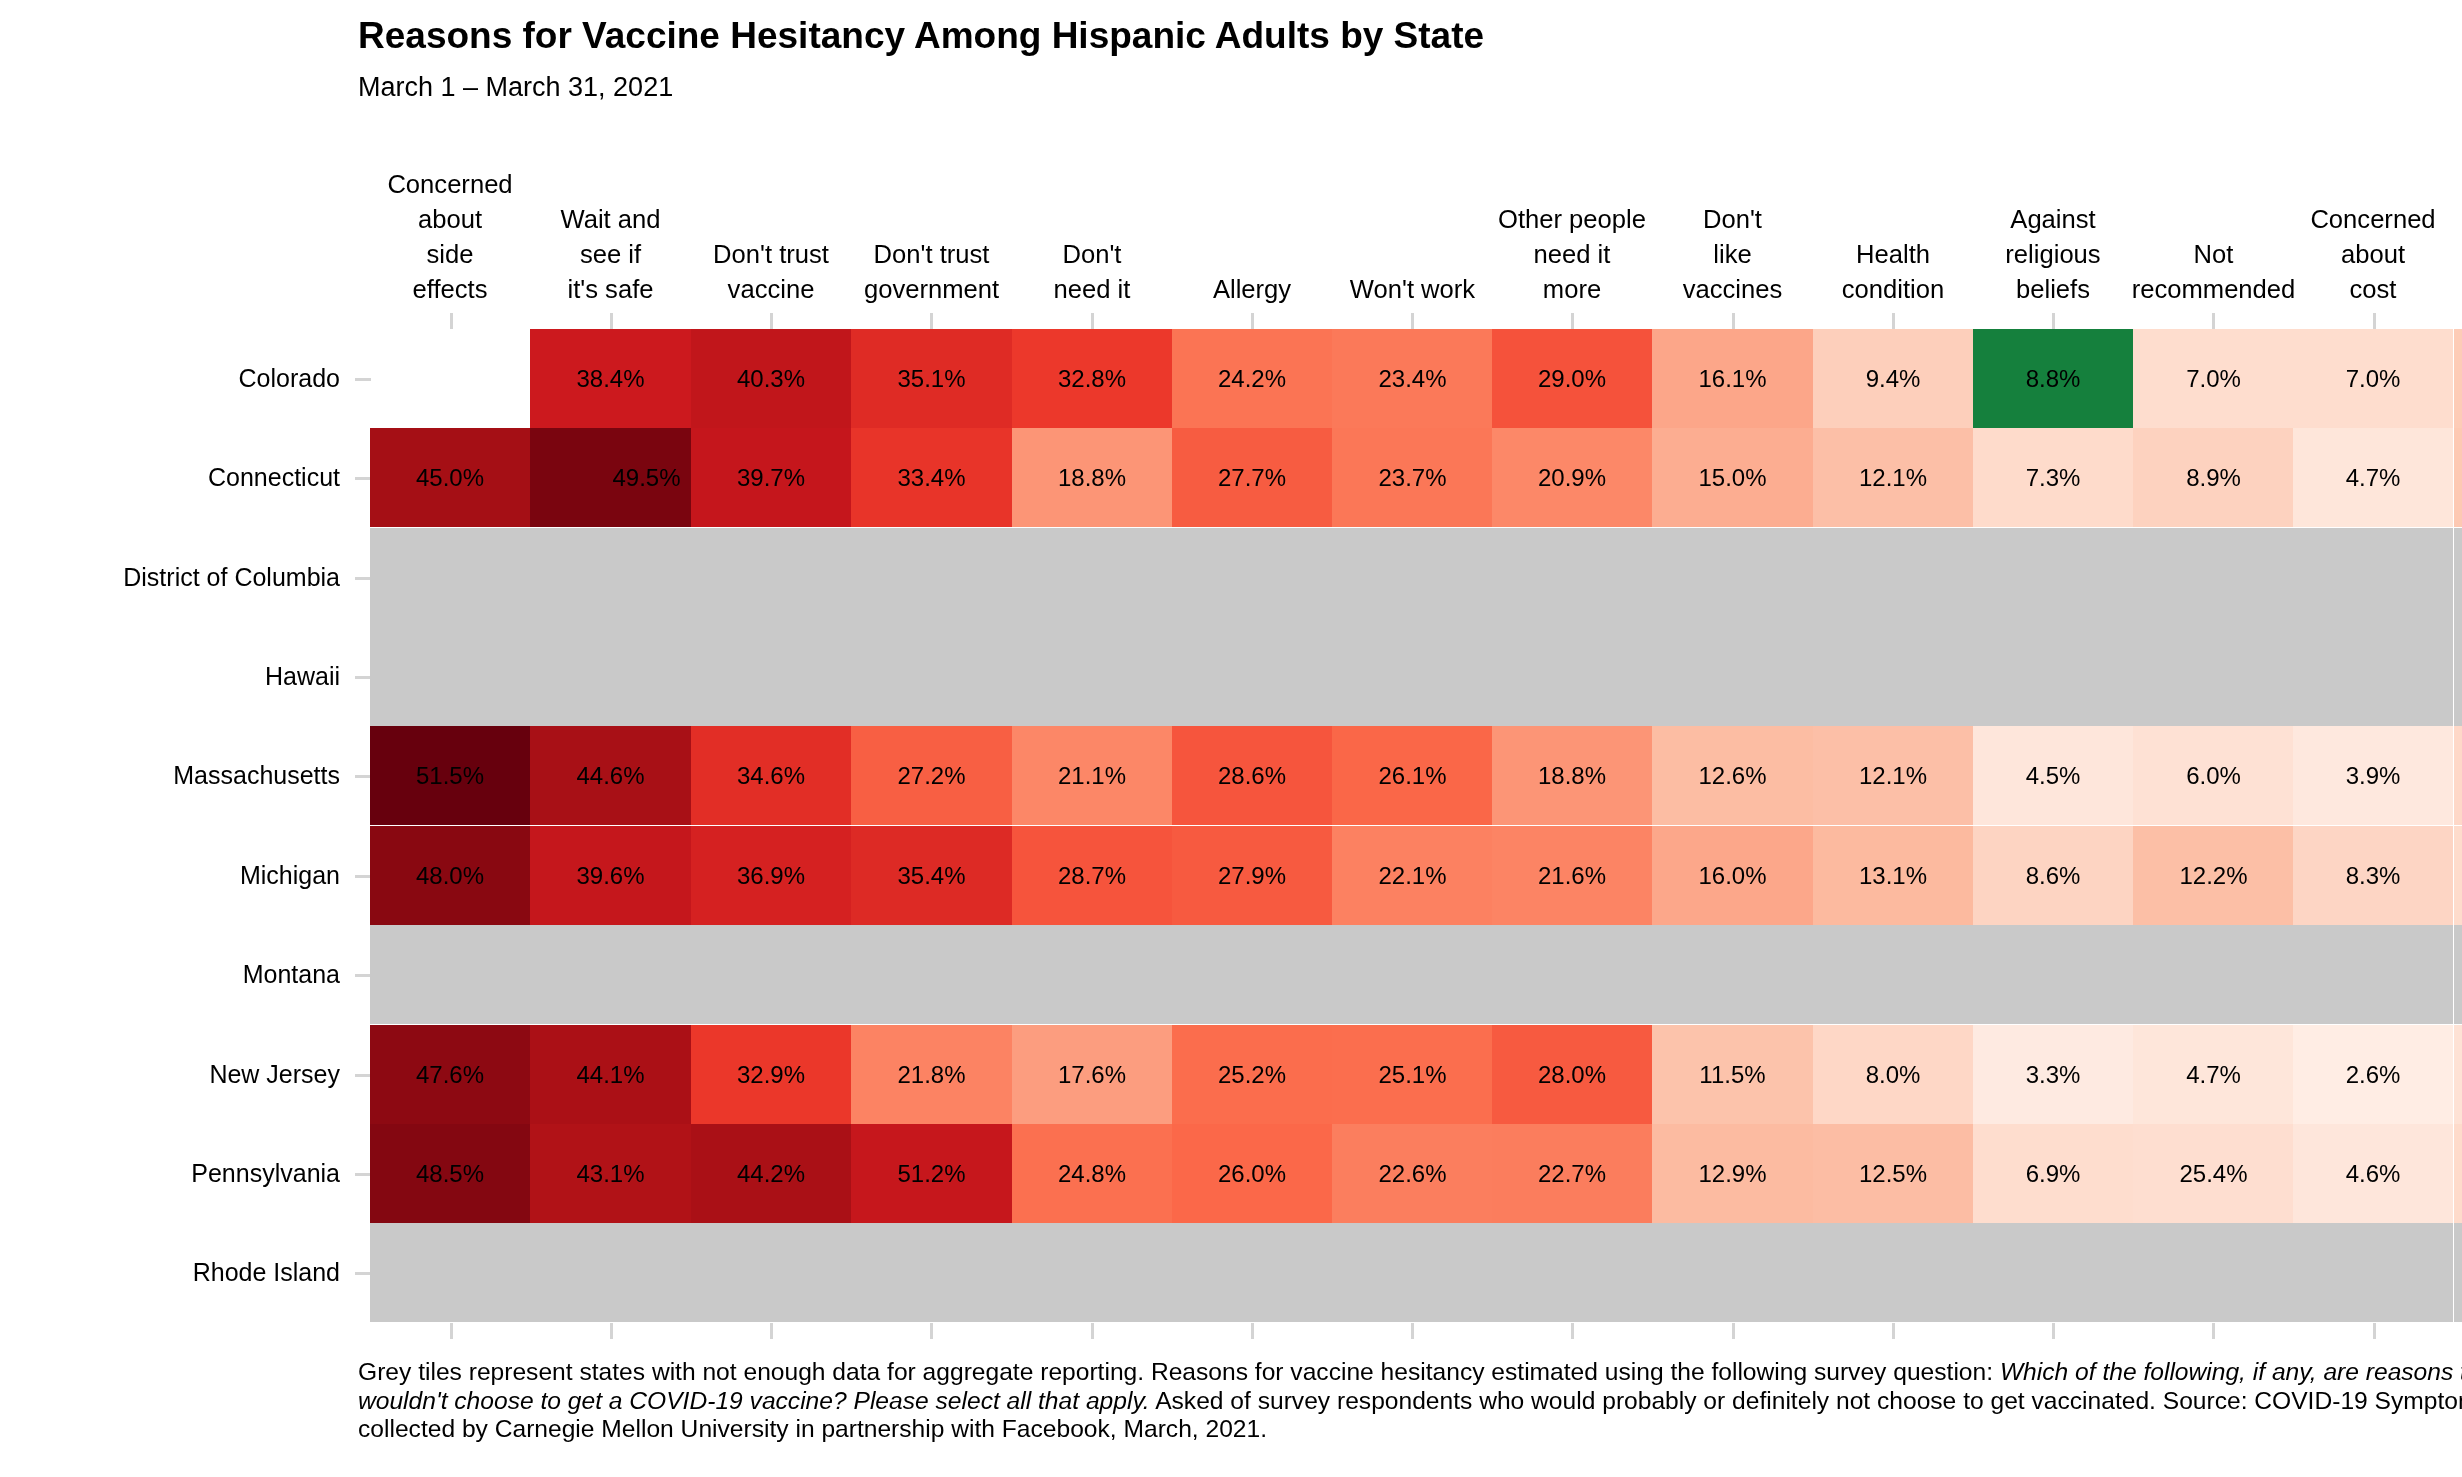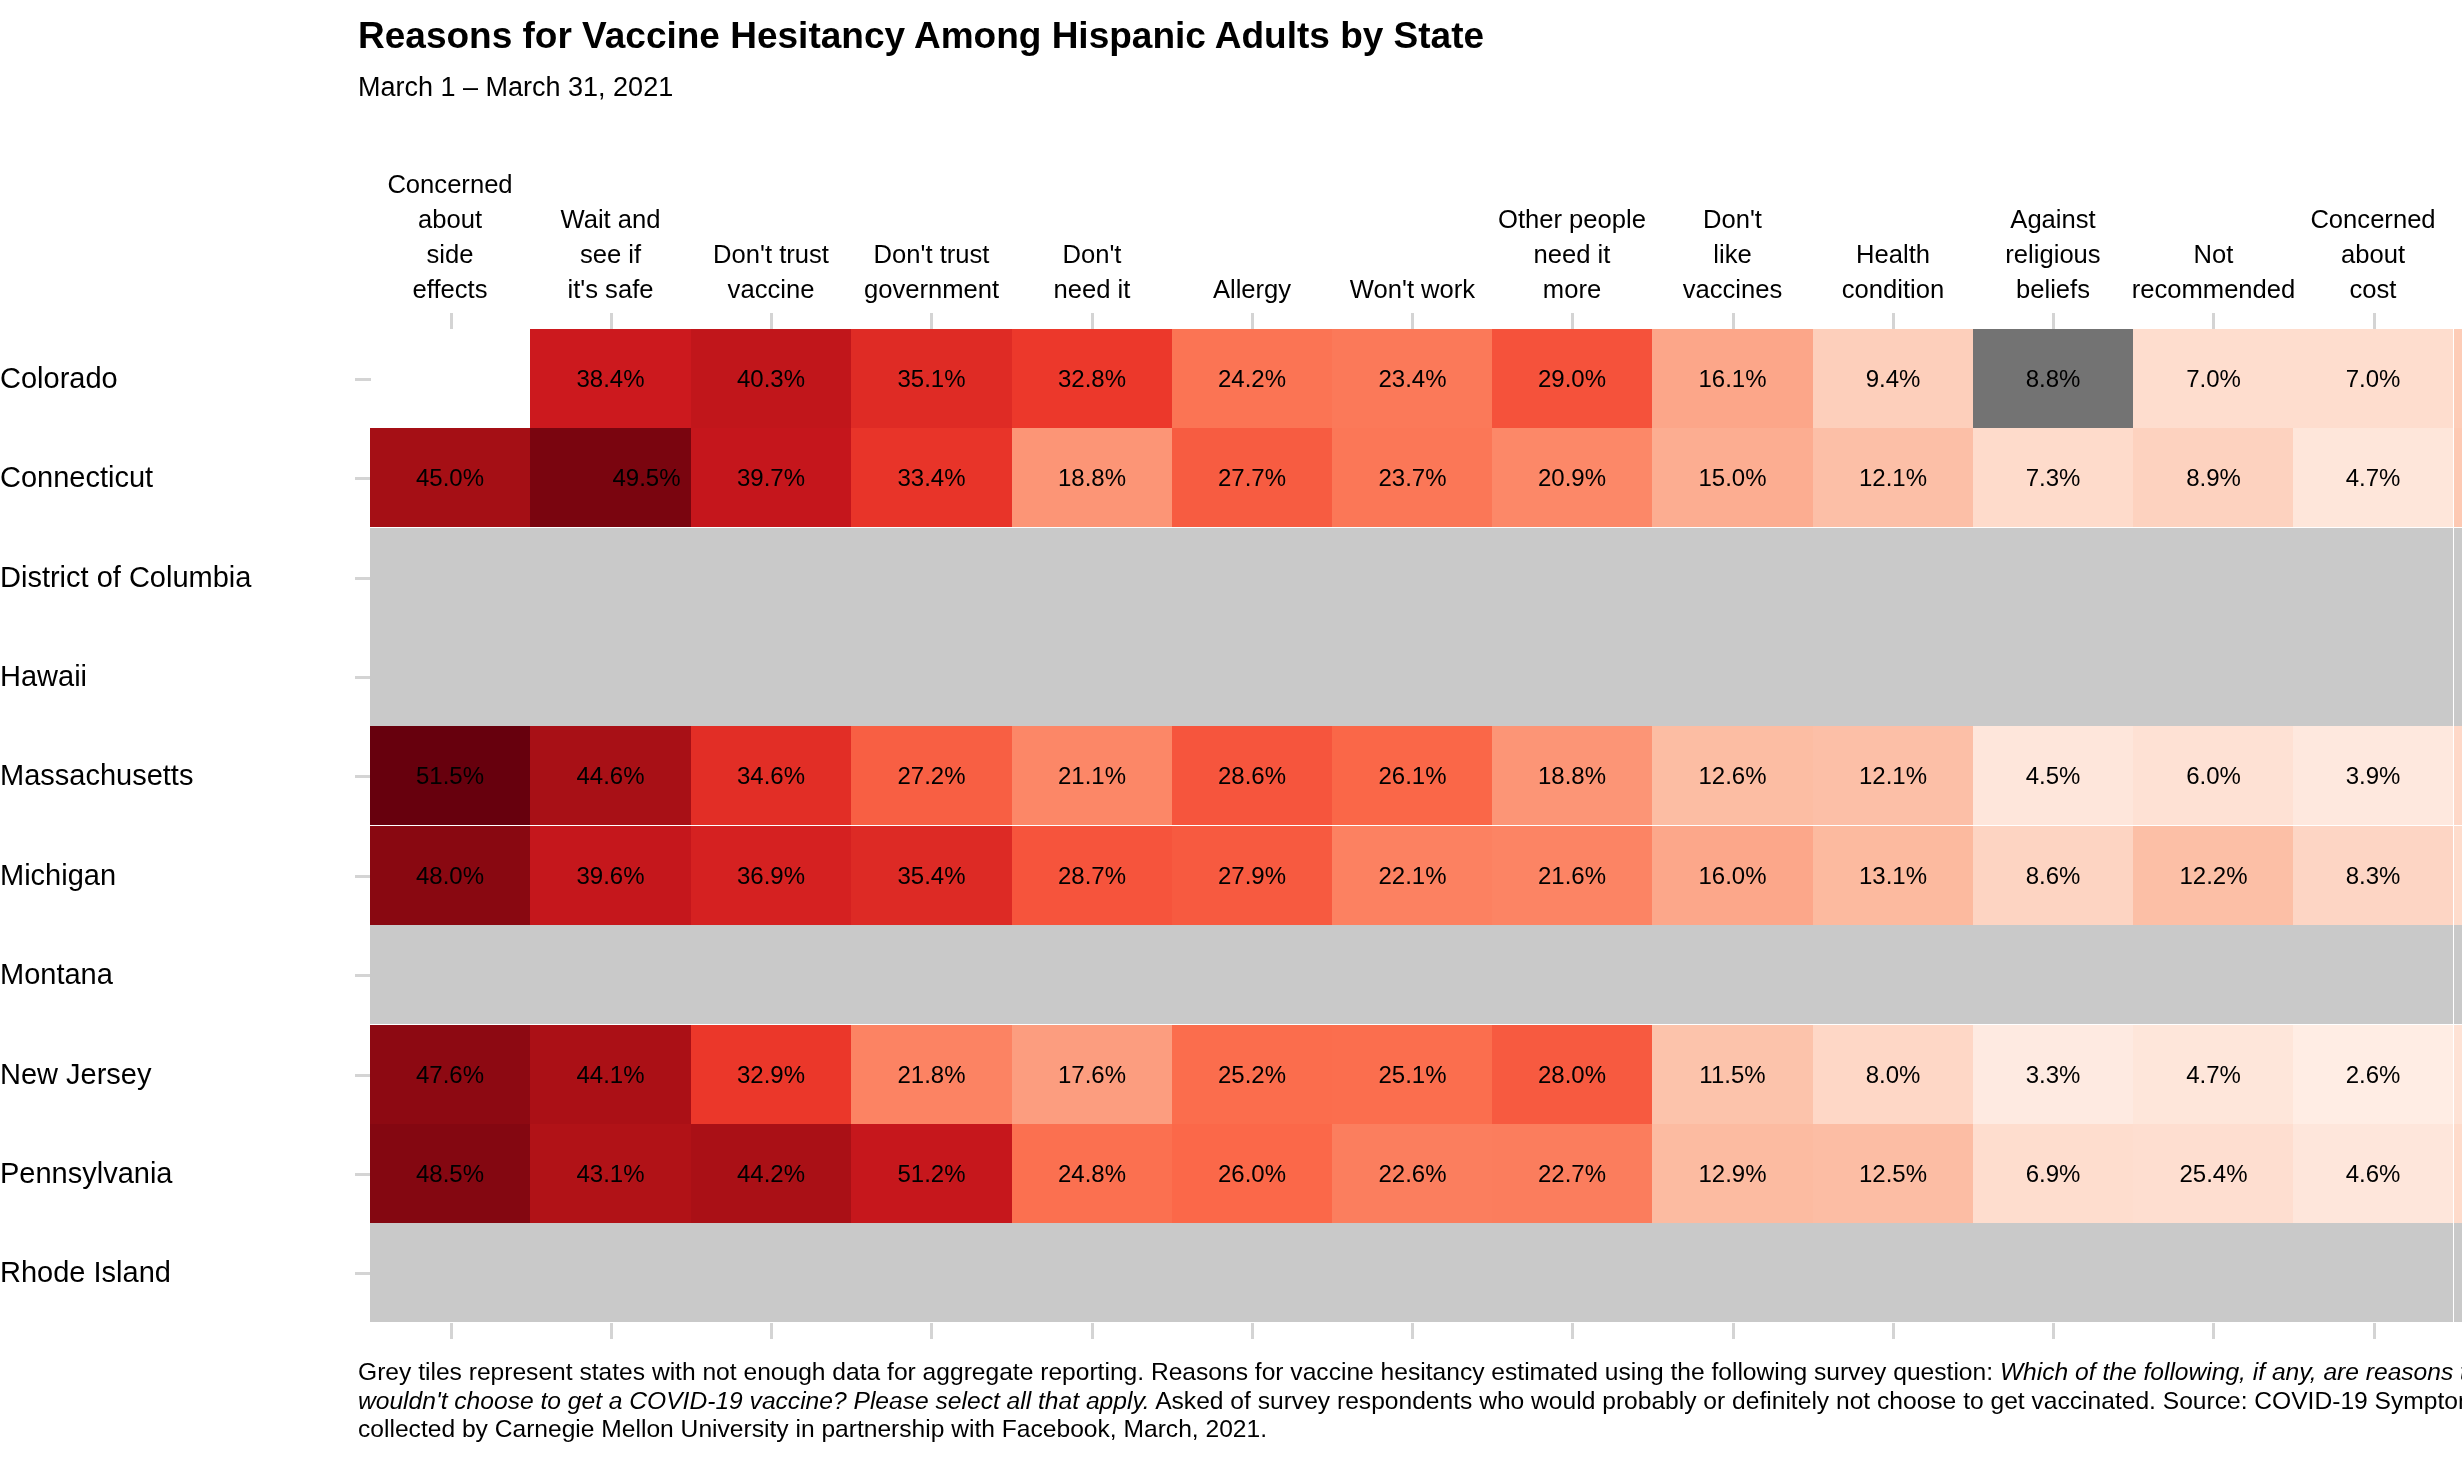--- a/index.html
+++ b/index.html
@@ -5,21 +5,21 @@
 <style>
   html,body{margin:0;padding:0;background:#ffffff;}
   #page{position:relative;width:2807px;height:1477px;background:#ffffff;overflow:hidden;
         font-family:"Liberation Sans",sans-serif;color:#000000;}
   .page-title{position:absolute;left:358px;top:14.8px;font-size:37px;font-weight:bold;white-space:nowrap;}
   .page-subtitle{position:absolute;left:358px;top:72px;font-size:27px;white-space:nowrap;}
   .col-header{position:absolute;top:128px;height:179px;display:flex;flex-direction:column;
               justify-content:flex-end;align-items:center;}
   .col-header-line{font-size:25.6px;line-height:35px;white-space:nowrap;text-align:center;}
   .row-label{position:absolute;left:0;width:340px;height:35px;line-height:35px;
-             font-size:29px;text-align:left;white-space:nowrap;}
+             font-size:25px;text-align:right;white-space:nowrap;}
   .tick-v{position:absolute;width:2.5px;background:#d4d4d4;}
   .tick-h{position:absolute;height:2.5px;background:#d4d4d4;}
   .cell{position:absolute;display:flex;align-items:center;justify-content:center;}
   .cell-value{font-size:24px;color:#000000;white-space:nowrap;}
   #footnote{position:absolute;left:358px;top:1358px;width:2226px;font-size:24.6px;line-height:28.6px;}
   #footnote .seg-italic{font-style:italic;}
 </style>
 </head>
 <body>
 
@@ -134,21 +134,21 @@
     </div>
     <div class="cell" style="left: 1492px; top: 329px; width: 160px; height: 99px; background: rgb(245, 82, 59);">
       <span class="cell-value">29.0%</span>
     </div>
     <div class="cell" style="left: 1652px; top: 329px; width: 161px; height: 99px; background: rgb(252, 166, 137);">
       <span class="cell-value">16.1%</span>
     </div>
     <div class="cell" style="left: 1813px; top: 329px; width: 160px; height: 99px; background: rgb(253, 207, 187);">
       <span class="cell-value">9.4%</span>
     </div>
-    <div class="cell" style="left: 1973px; top: 329px; width: 160px; height: 99px; background: #737373;">
+    <div class="cell" style="left: 1973px; top: 329px; width: 160px; height: 99px; background: #15803d;">
       <span class="cell-value">8.8%</span>
     </div>
     <div class="cell" style="left: 2133px; top: 329px; width: 161px; height: 99px; background: rgb(254, 221, 206);">
       <span class="cell-value">7.0%</span>
     </div>
     <div class="cell" style="left: 2293px; top: 329px; width: 160px; height: 99px; background: rgb(254, 221, 206);">
       <span class="cell-value">7.0%</span>
     </div>
     <div class="cell" style="left: 2454px; top: 329px; width: 161px; height: 99px; background: rgb(253, 204, 183);"></div>
     <div class="row-label" style="top: 460px;">Connecticut</div>

